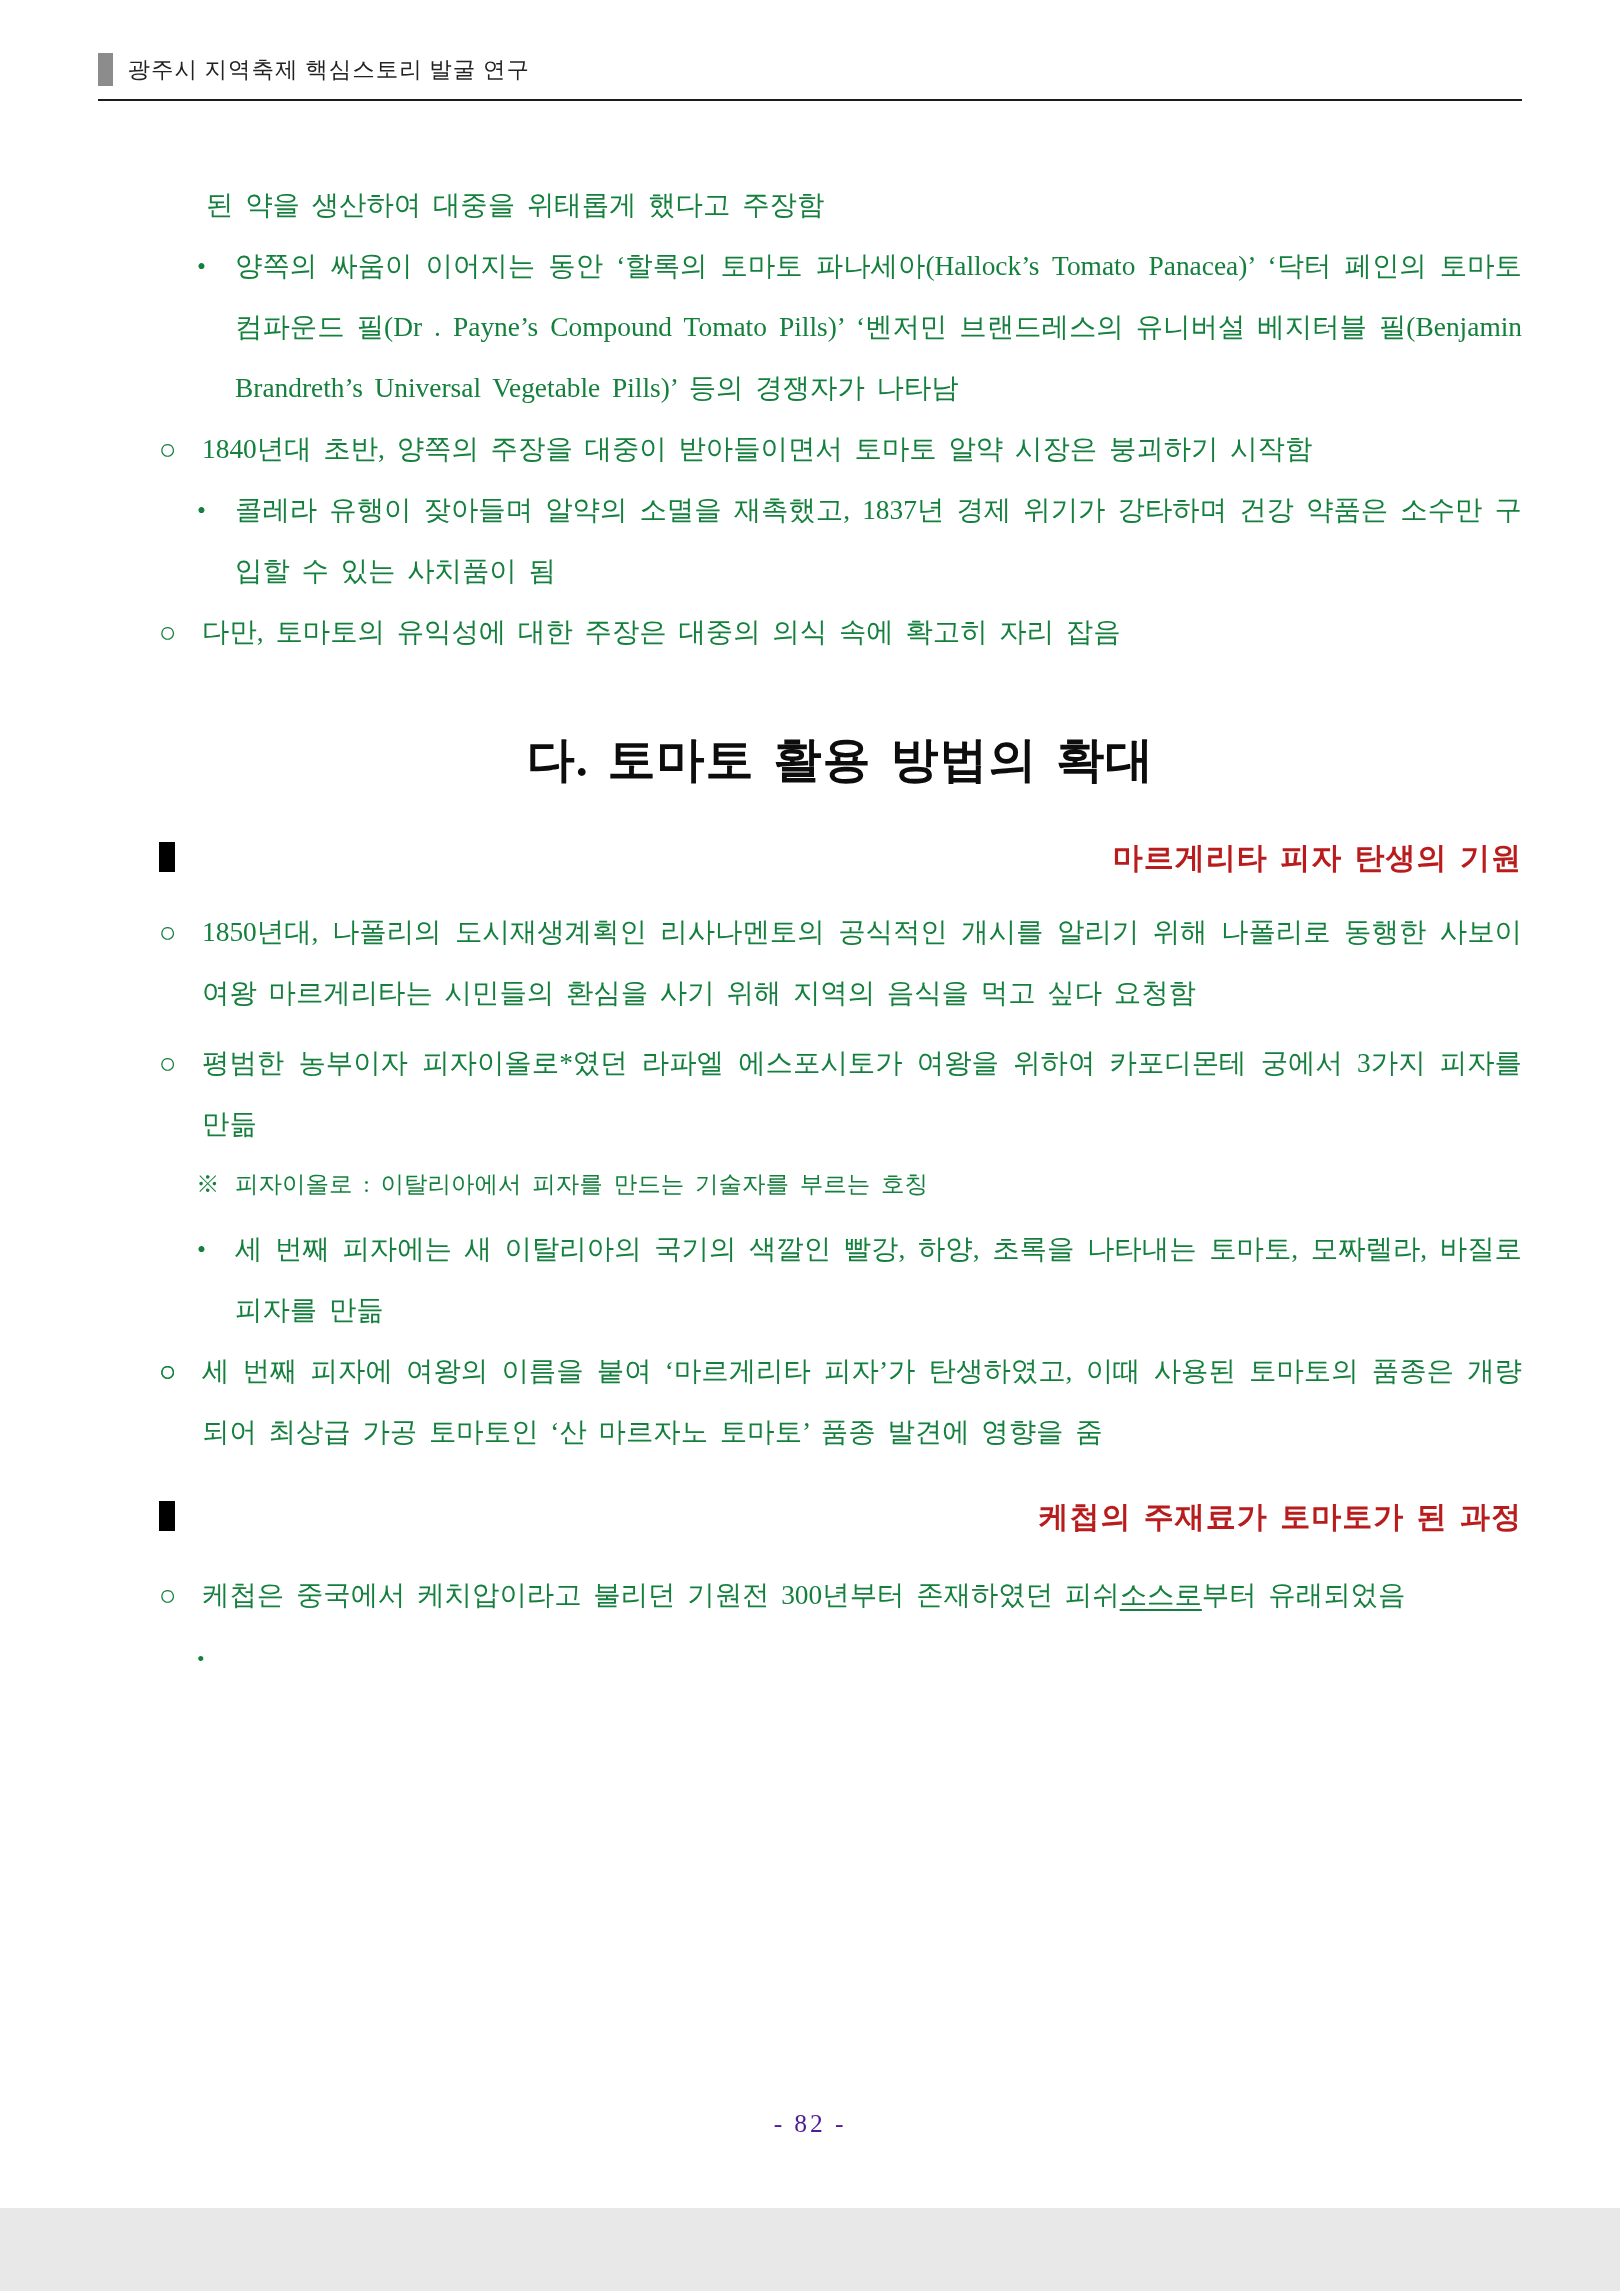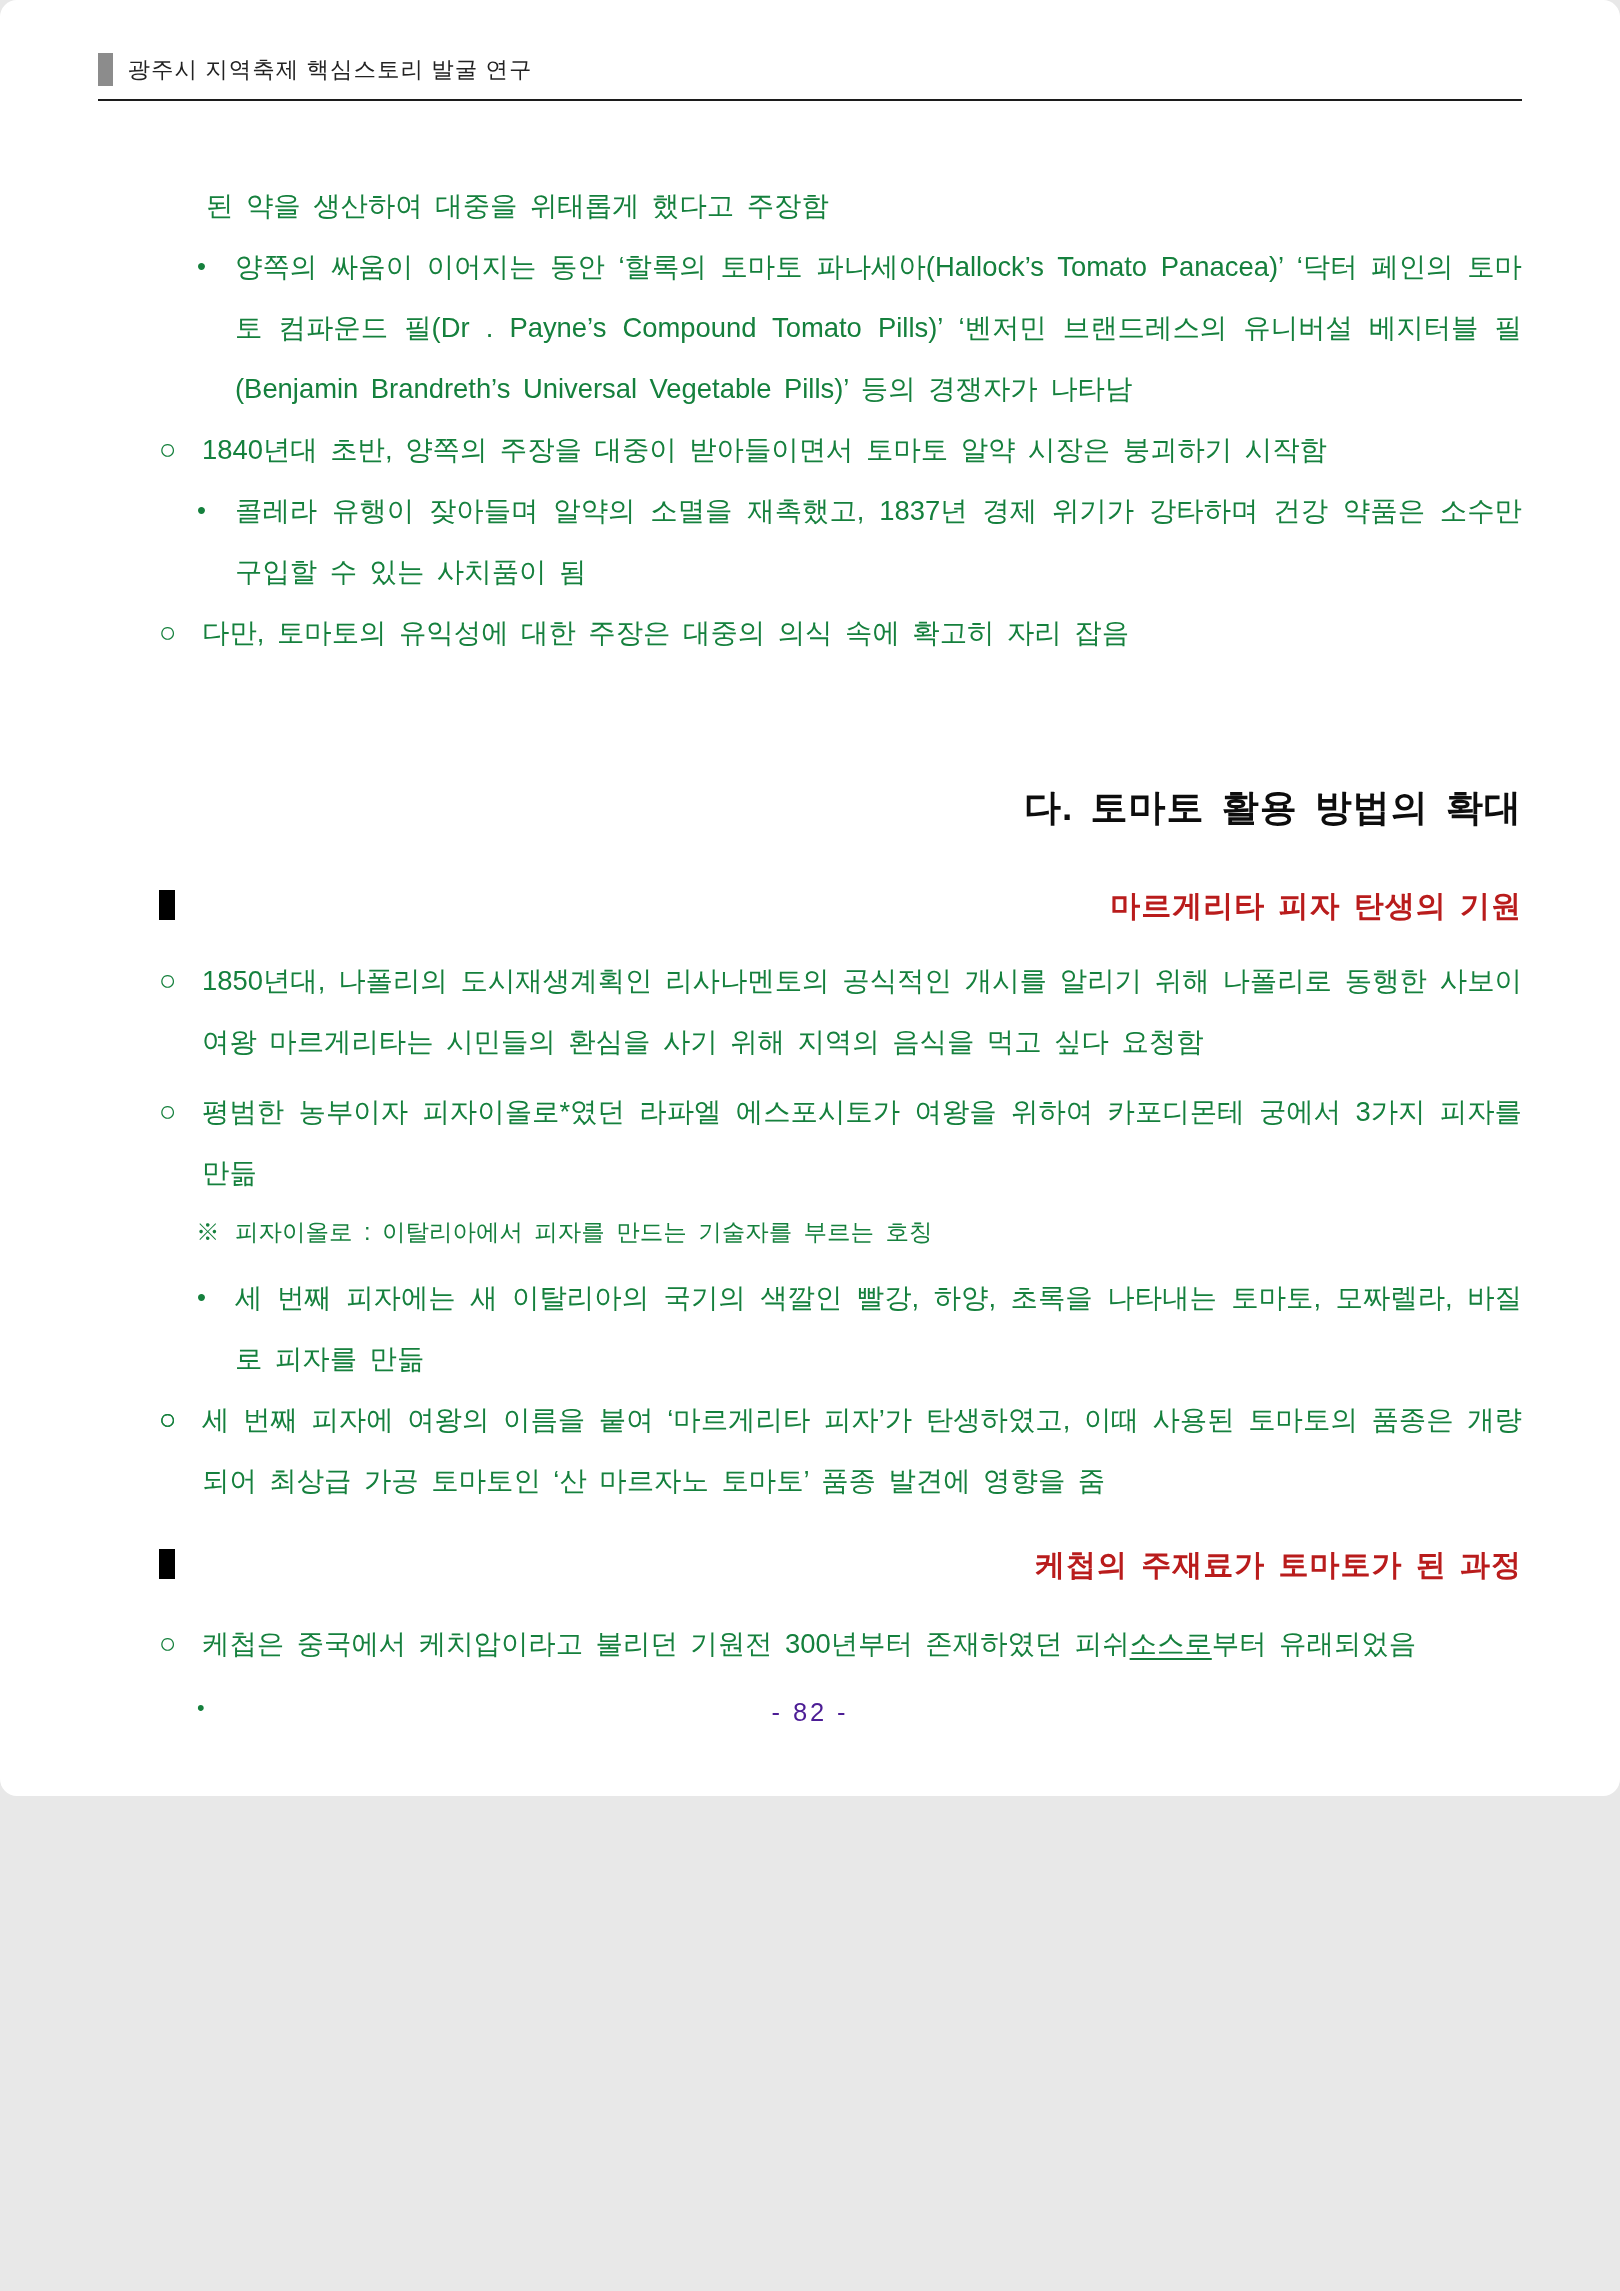--- a/index.html
+++ b/index.html
@@ -1,24 +1,23 @@
 <!DOCTYPE html>
 <html lang="ko"><head>
 <meta charset="utf-8">
 <style>
   html,body{margin:0;padding:0;background:#e8e8e8;}
   .page{
     position:relative;
-    width:1620px;height:1796px;
+    width:1620px;height:2208px;
     background:#ffffff;
-    font-family:Liberation Sans, sans-serif;
+    font-family:Liberation Serif, serif;
     color:#111111;
     overflow:hidden;
     margin:0 auto;
-    border-radius:17px;
   }
   
   .doc-header{
     position:absolute;top:53px;left:98px;right:98px;
     border-bottom:2px solid #1c1c1c;
     padding-bottom:12.7px;
     display:flex;align-items:center;
   }
   .header-bar{
     width:14.7px;height:33px;background:#8c8c8c;
@@ -51,26 +50,26 @@
   .note{
     padding-left:137px;
     font-size:23.5px;line-height:49px;
   }
   .note .marker{left:98px;font-size:23.5px;}
   .small{font-size:23.5px;line-height:51px;}
   .small .marker{font-size:21.6px;}
   .underlined{text-decoration:underline;text-underline-offset:4.9px;}
   
   .section-heading{
-    margin-top:120px;
+    margin-top:72px;
     padding-left:61px;
-    font-size:37px;line-height:49px;
+    font-size:48px;line-height:49px;
     font-weight:600;letter-spacing:1px;
     color:#0d0d0d;
-    text-align:right;word-spacing:5.9px;
+    text-align:center;word-spacing:5.9px;
   }
   .sub-heading{
     position:relative;
     padding-left:102px;
     font-size:30px;line-height:39px;
     font-weight:600;letter-spacing:1px;
     color:#b91c1c;
     text-align:right;word-spacing:3.9px;
   }
   .sub-heading .bar{

